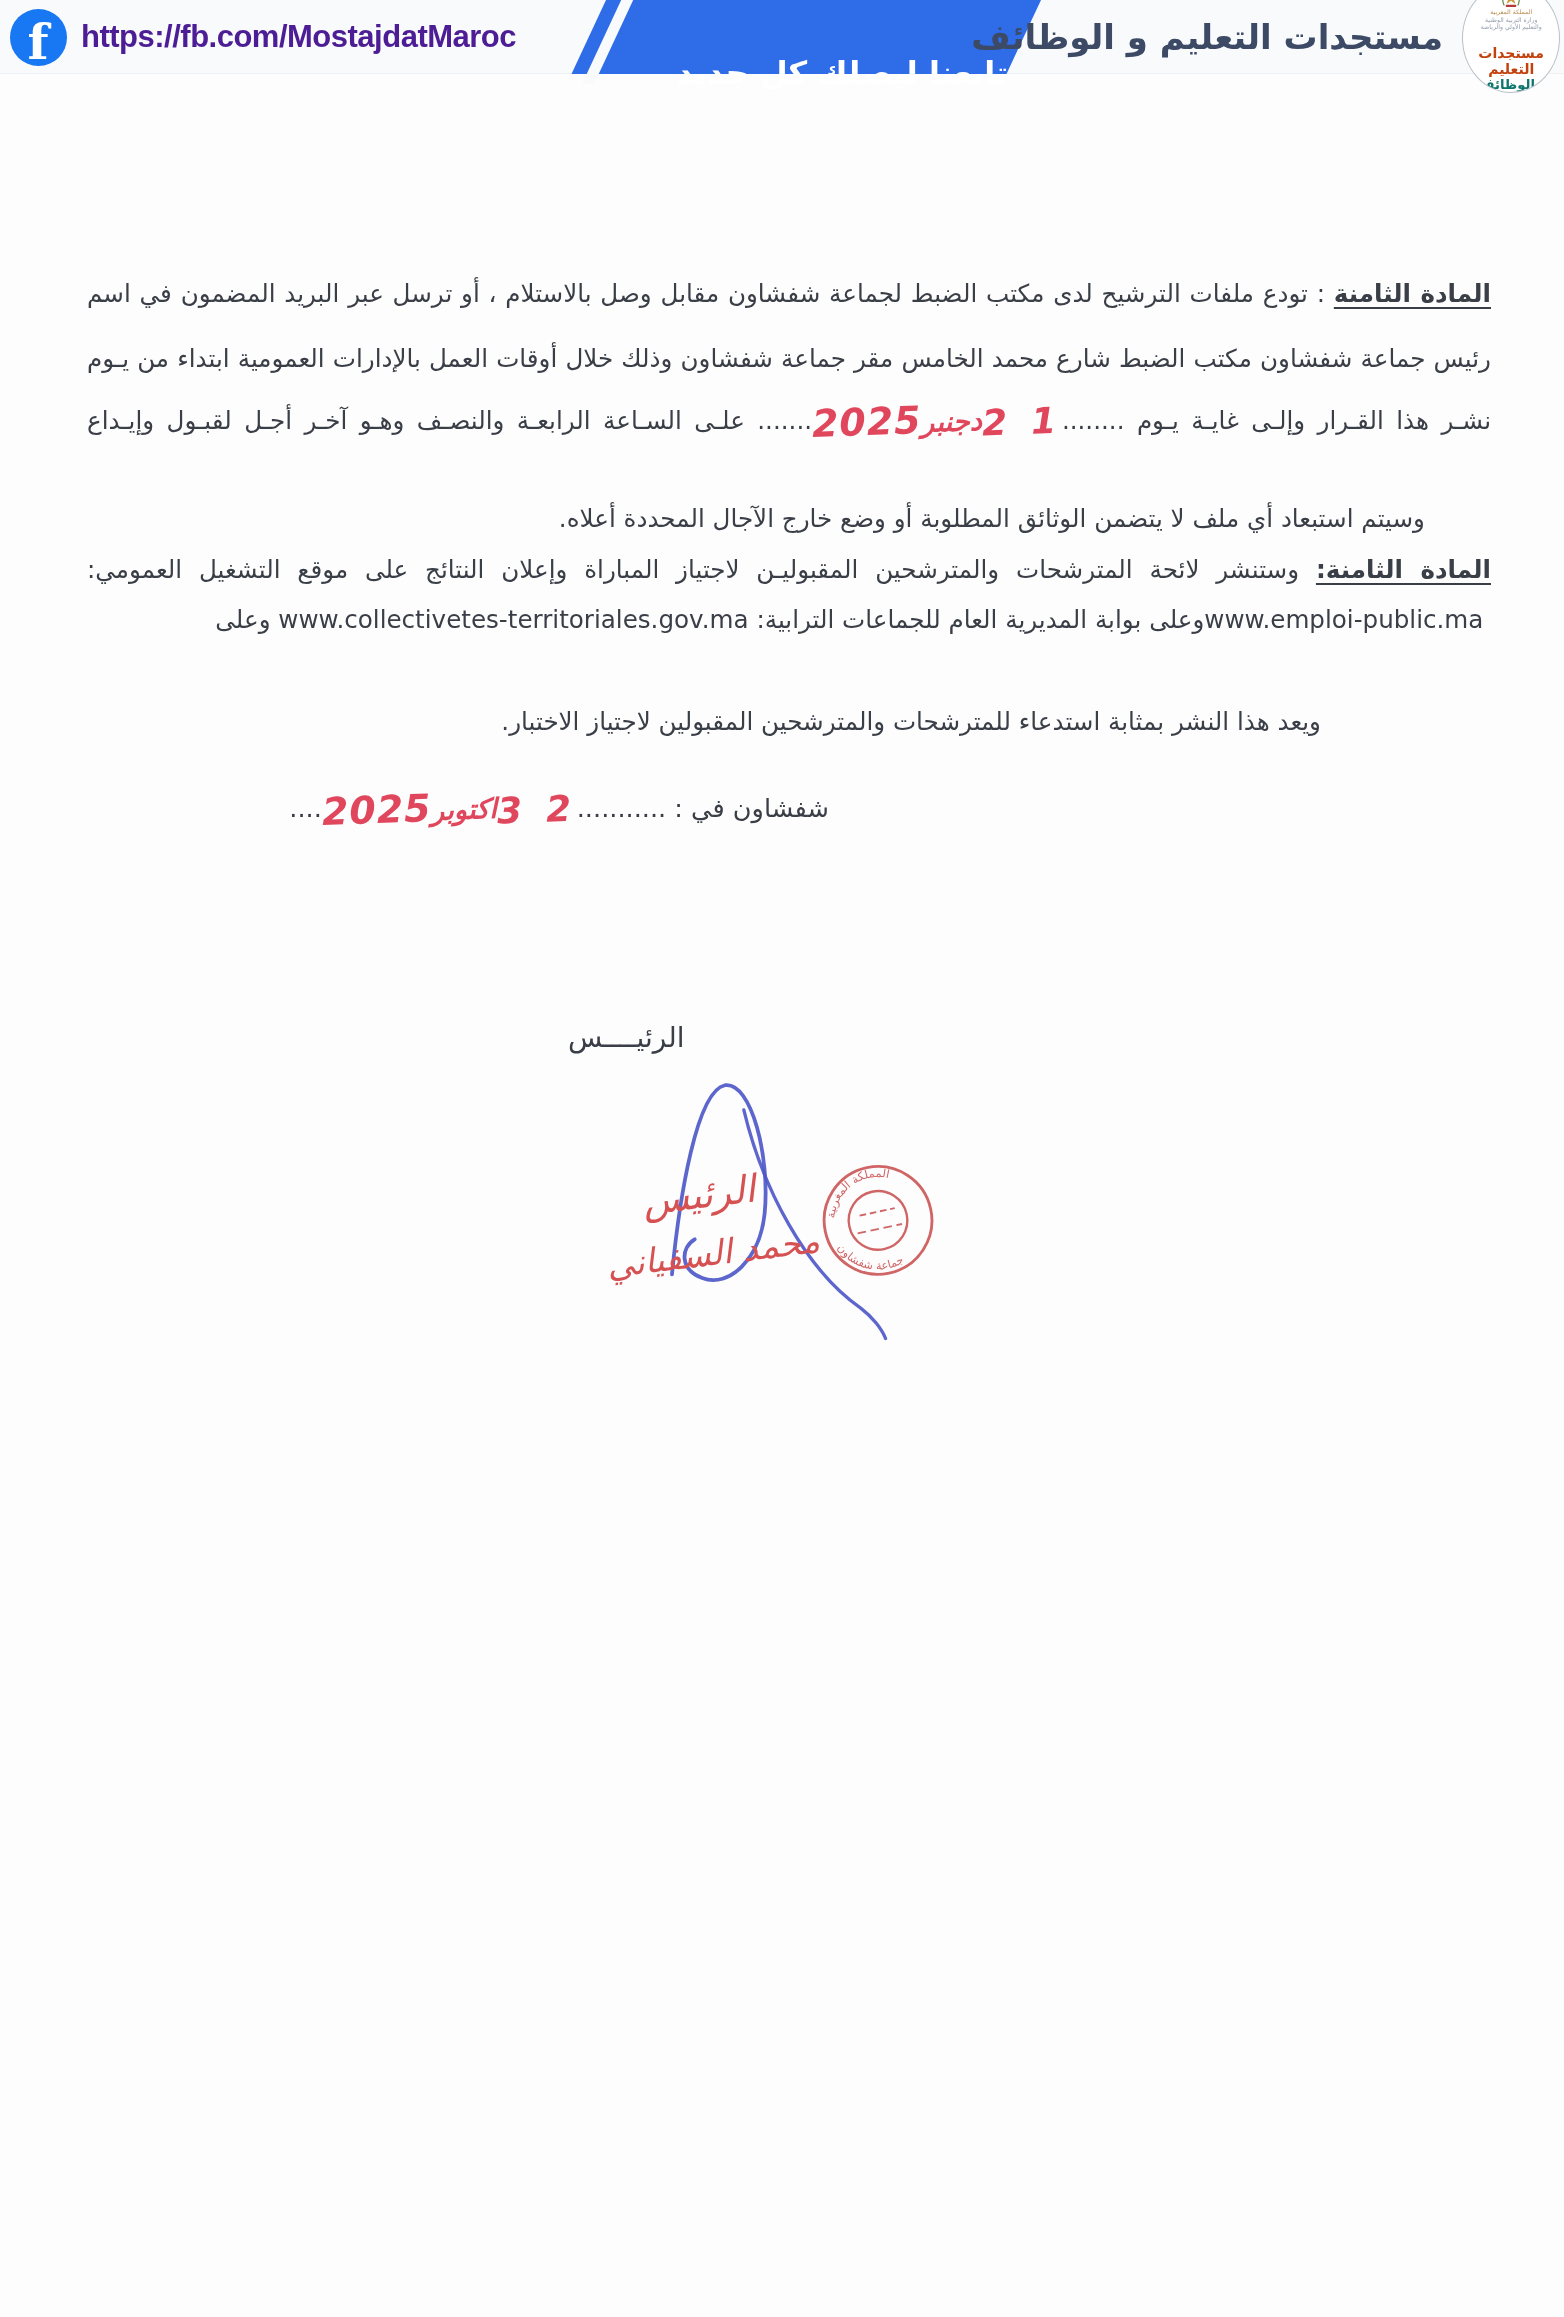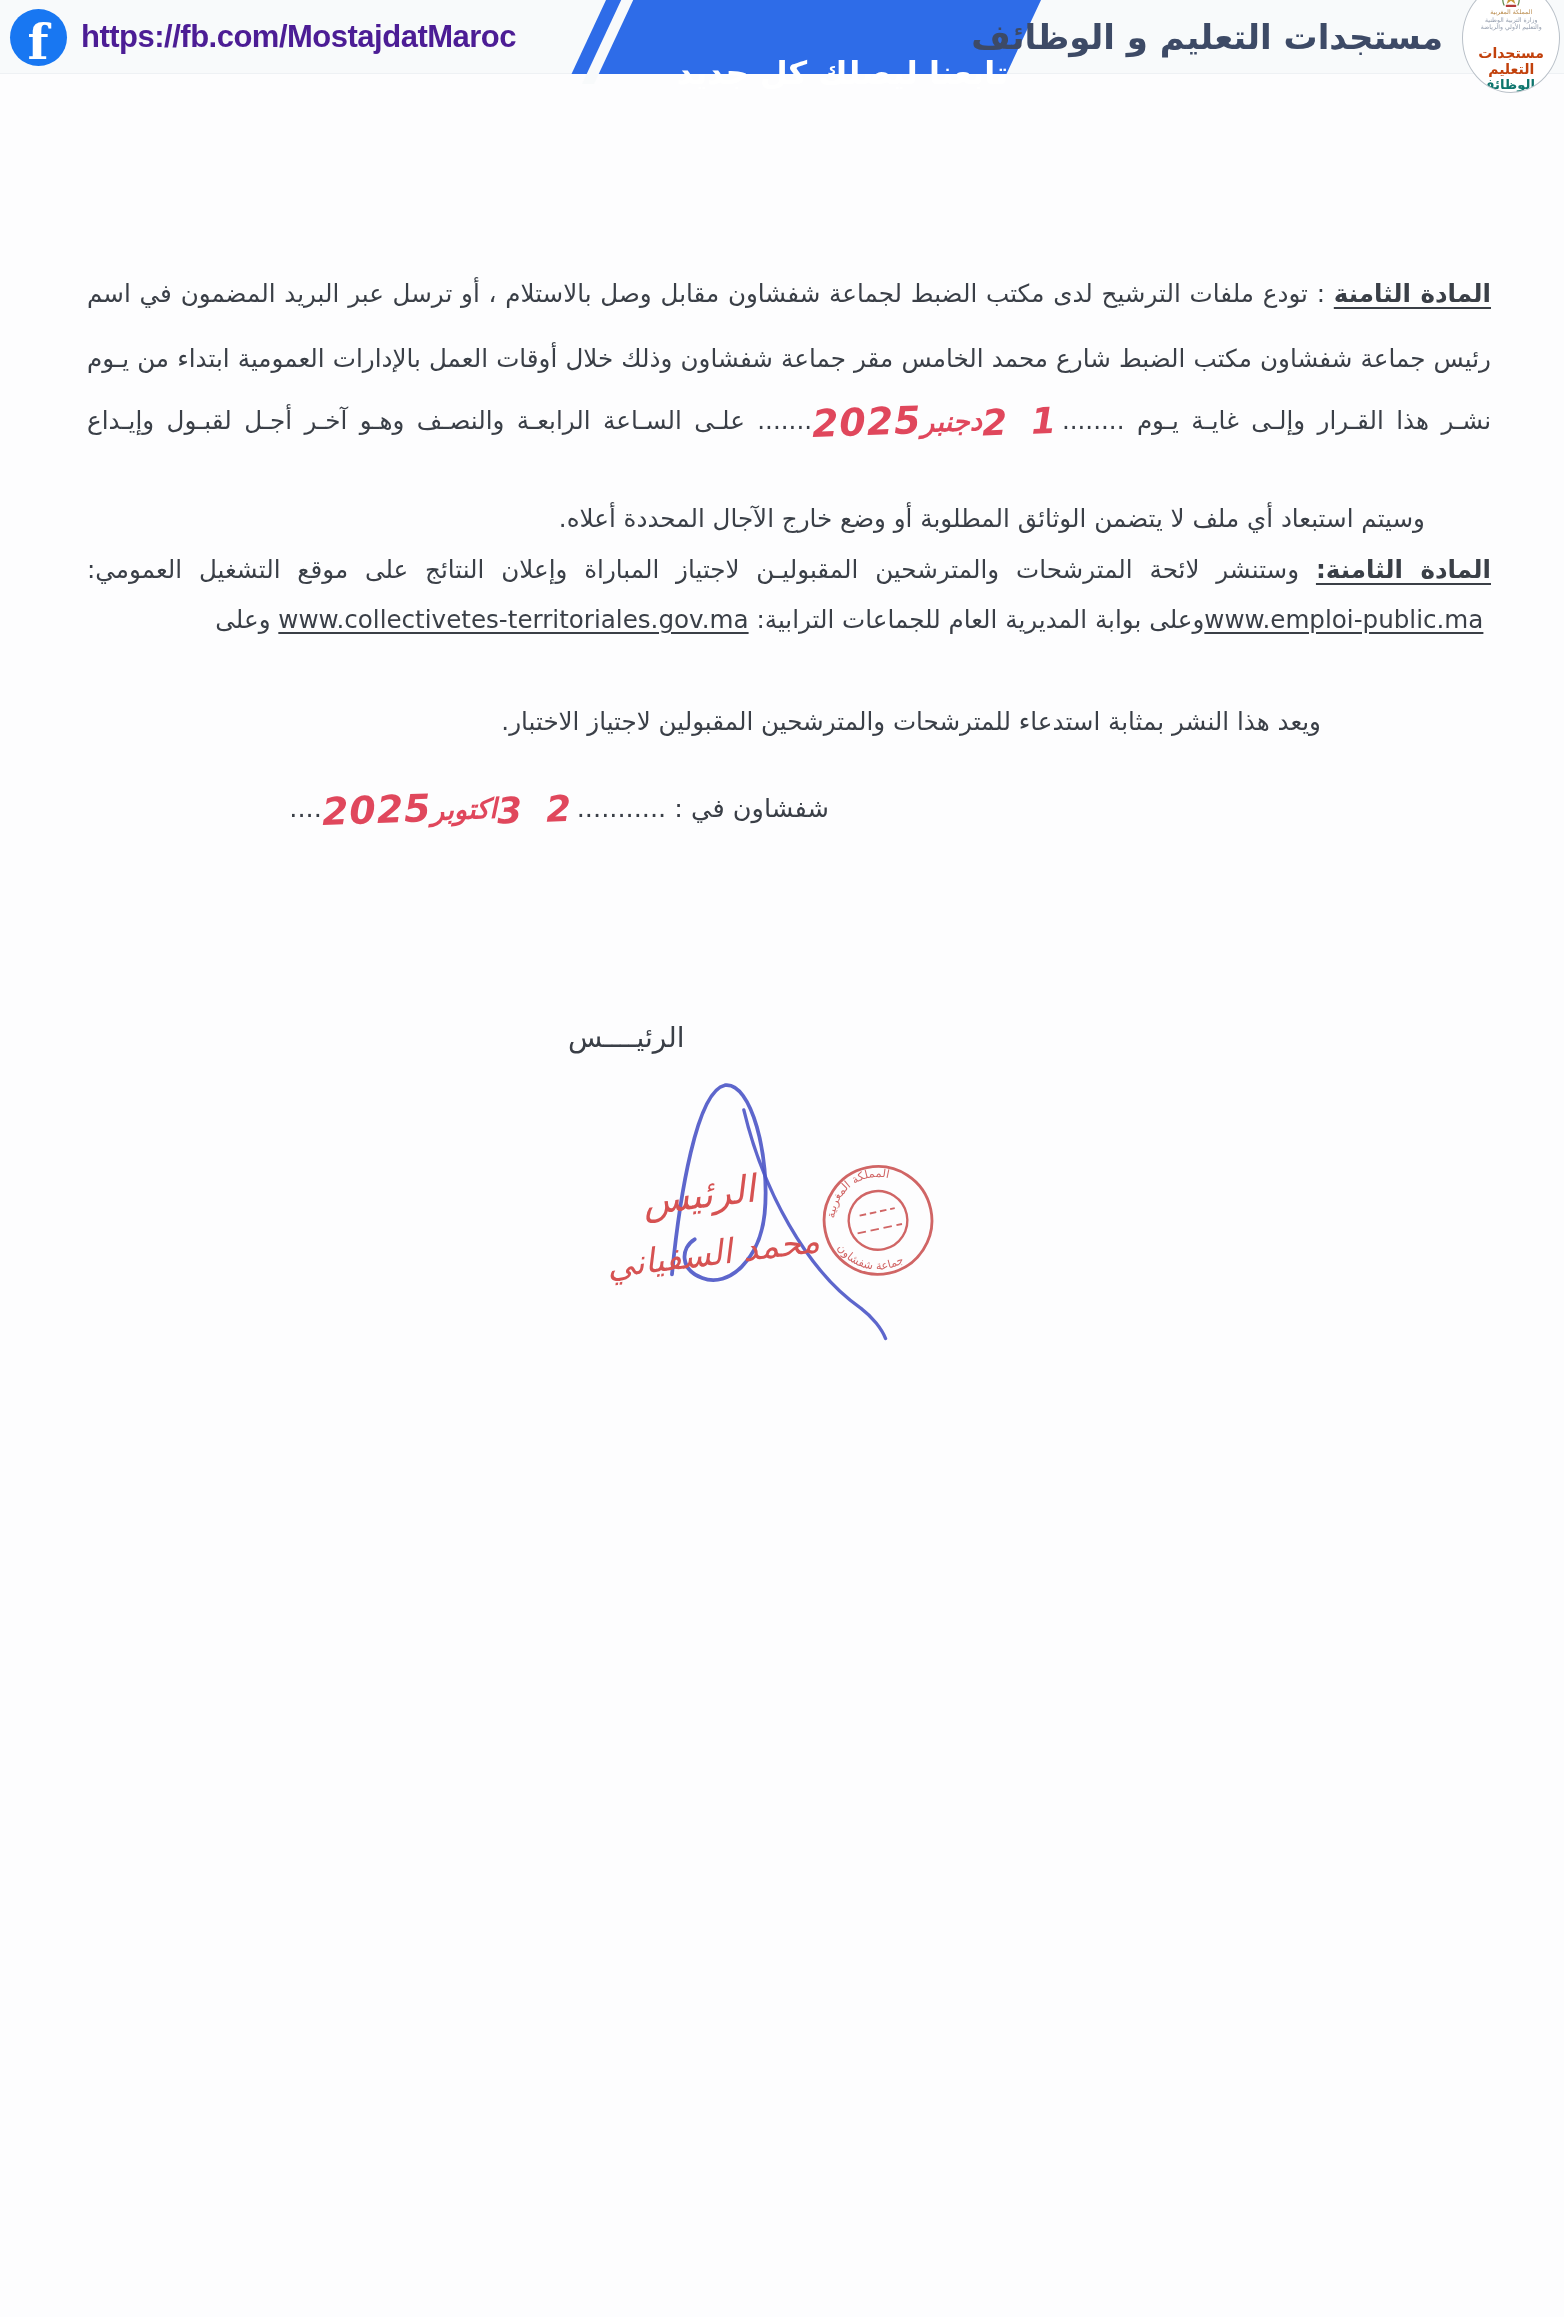--- a/index.html
+++ b/index.html
@@ -58,21 +58,21 @@
   .logo-title2 { font-size:13.2px; font-weight:bold; color:#0f766e; direction:rtl; }
   
   .doc {
     position:absolute; left:87px; width:1404px; top:0; height:2318px;
     direction:rtl; color:#3a3f47; font-size:24.6px; line-height:36px;
   }
   .line { position:absolute; right:0; left:0; white-space:normal; }
   .l-just { text-align:justify; text-align-last:justify; }
   .l-right { text-align:right; }
   .u { text-decoration:underline; text-underline-offset:4.7px; font-weight:bold; }
-  .url { text-decoration:underline; text-underline-offset:3.8px; direction:ltr; unicode-bidi:embed;text-align:center; }
+  .url { text-underline-offset:3.8px; direction:ltr; unicode-bidi:embed;text-align:center; }
   .dots { letter-spacing:1.4px; }
   .rh {
     color:#e0475c; font-weight:bold; font-style:italic;
     display:inline-block; transform:rotate(-2deg); vertical-align:middle;
   }
   .rh-num { font-size:36px; letter-spacing:5.7px; }
   .rh-month { font-size:27.4px; }
   .rh-year { font-size:38px; letter-spacing:0.9px; }
   .date-line { position:absolute; top:790px; right:662px; left:0; text-align:right; font-size:25.6px; }
   .president {

